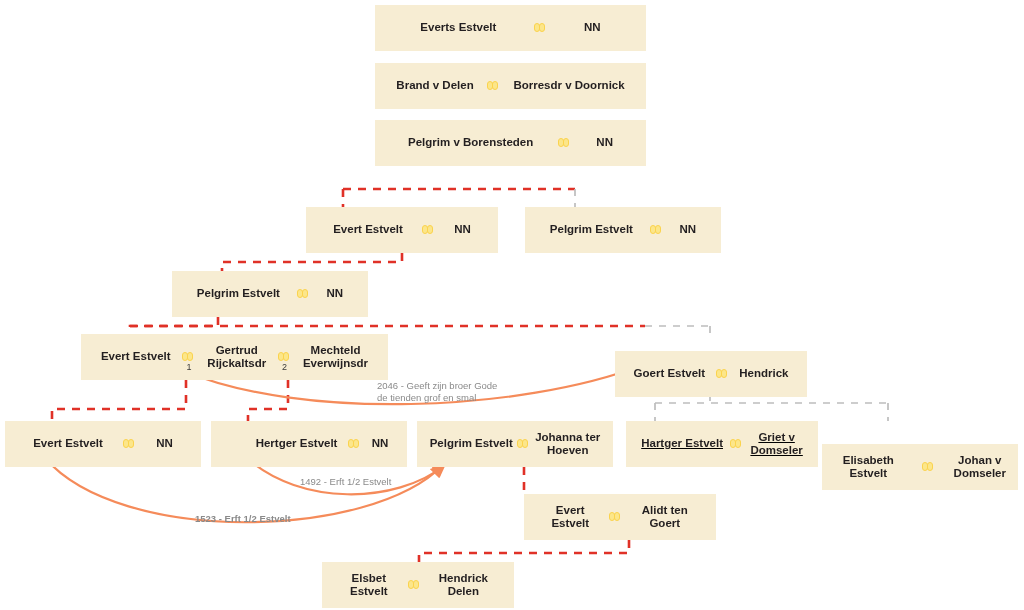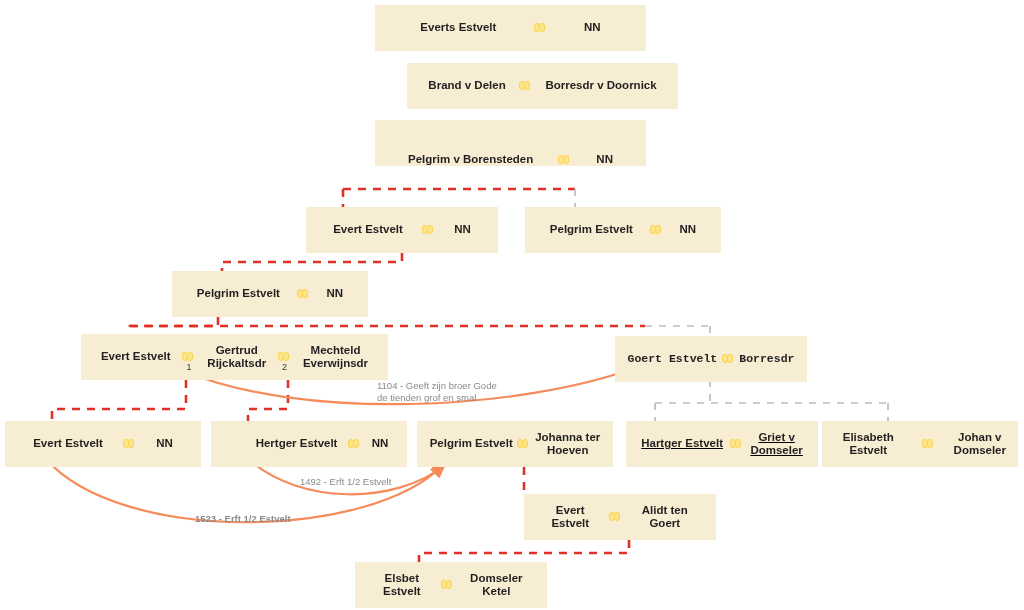--- a/index.html
+++ b/index.html
@@ -127,31 +127,31 @@
   <div class="fam" style="left:375px; top:5px; width:271px; height:46px;">
     <span class="pname">Everts Estvelt</span>
     <span class="marr">
       <span class="ring l"></span>
         <span class="ring r"></span>
       <span class="marrnum"></span>
     </span>
     <span class="pname">NN</span>
   </div>
 
-  <div class="fam" style="left:375px; top:63px; width:271px; height:46px;margin-left:32px;">
+  <div class="fam" style="left:375px; top:63px; width:271px; height:46px;">
     <span class="pname">Brand v Delen</span>
     <span class="marr">
       <span class="ring l"></span>
         <span class="ring r"></span>
       <span class="marrnum"></span>
     </span>
     <span class="pname">Borresdr v Doornick</span>
   </div>
 
-  <div class="fam" style="left:375px; top:120px; width:271px; height:46px;align-items:flex-end;">
+  <div class="fam" style="left:375px; top:120px; width:271px; height:46px;">
     <span class="pname">Pelgrim v Borensteden</span>
     <span class="marr">
       <span class="ring l"></span>
         <span class="ring r"></span>
       <span class="marrnum"></span>
     </span>
     <span class="pname">NN</span>
   </div>
 
   <div class="fam" style="left:306px; top:207px; width:192px; height:46px;">
@@ -195,28 +195,28 @@
 Rijckaltsdr</span>
     <span class="marr">
       <span class="ring l"></span>
         <span class="ring r"></span>
       <span class="marrnum">2</span>
     </span>
     <span class="pname">Mechteld
 Everwijnsdr</span>
   </div>
 
-  <div class="fam" style="left:615px; top:336px; width:192px; height:46px;font-family:Liberation Mono, monospace;">
+  <div class="fam" style="left:615px; top:351px; width:192px; height:46px;">
     <span class="pname">Goert Estvelt</span>
     <span class="marr">
       <span class="ring l"></span>
         <span class="ring r"></span>
       <span class="marrnum"></span>
     </span>
-    <span class="pname">Borresdr</span>
+    <span class="pname">Hendrick</span>
   </div>
 
   <div class="fam" style="left:5px; top:421px; width:196px; height:46px;">
     <span class="pname">Evert Estvelt</span>
     <span class="marr">
       <span class="ring l"></span>
         <span class="ring r"></span>
       <span class="marrnum"></span>
     </span>
     <span class="pname">NN</span>
@@ -247,49 +247,49 @@
     <span class="pname">Hartger Estvelt</span>
     <span class="marr">
       <span class="ring l"></span>
         <span class="ring r"></span>
       <span class="marrnum"></span>
     </span>
     <span class="pname">Griet v
 Domseler</span>
   </div>
 
-  <div class="fam" style="left:822px; top:421px; width:196px; height:46px;gap:15px;">
+  <div class="fam" style="left:822px; top:444px; width:196px; height:46px;gap:15px;">
     <span class="pname">Elisabeth Estvelt</span>
     <span class="marr">
       <span class="ring l"></span>
         <span class="ring r"></span>
       <span class="marrnum"></span>
     </span>
     <span class="pname">Johan v
 Domseler</span>
   </div>
 
   <div class="fam" style="left:524px; top:494px; width:192px; height:46px;">
     <span class="pname">Evert Estvelt</span>
     <span class="marr">
       <span class="ring l"></span>
         <span class="ring r"></span>
       <span class="marrnum"></span>
     </span>
     <span class="pname">Alidt ten Goert</span>
   </div>
 
-  <div class="fam" style="left:322px; top:562px; width:192px; height:46px;margin-left:33px;">
+  <div class="fam" style="left:322px; top:562px; width:192px; height:46px;">
     <span class="pname">Elsbet Estvelt</span>
     <span class="marr">
       <span class="ring l"></span>
         <span class="ring r"></span>
       <span class="marrnum"></span>
     </span>
-    <span class="pname">Domseler Ketel</span>
-  </div>
-
-  <div class="annot" style="left:377px; top:380px;">1104 - Geeft zijn broer Gode
+    <span class="pname">Hendrick Delen</span>
+  </div>
+
+  <div class="annot" style="left:377px; top:380px;">2046 - Geeft zijn broer Gode
 de tienden grof en smal</div>
   <div class="annot" style="left:300px; top:468px;margin-top:8px;">1492 - Erft  1/2 Estvelt</div>
   <div class="annot" style="left:195px; top:513px;font-weight:bold;">1523 - Erft  1/2 Estvelt</div>
 
 </div>
 
 </body></html>

